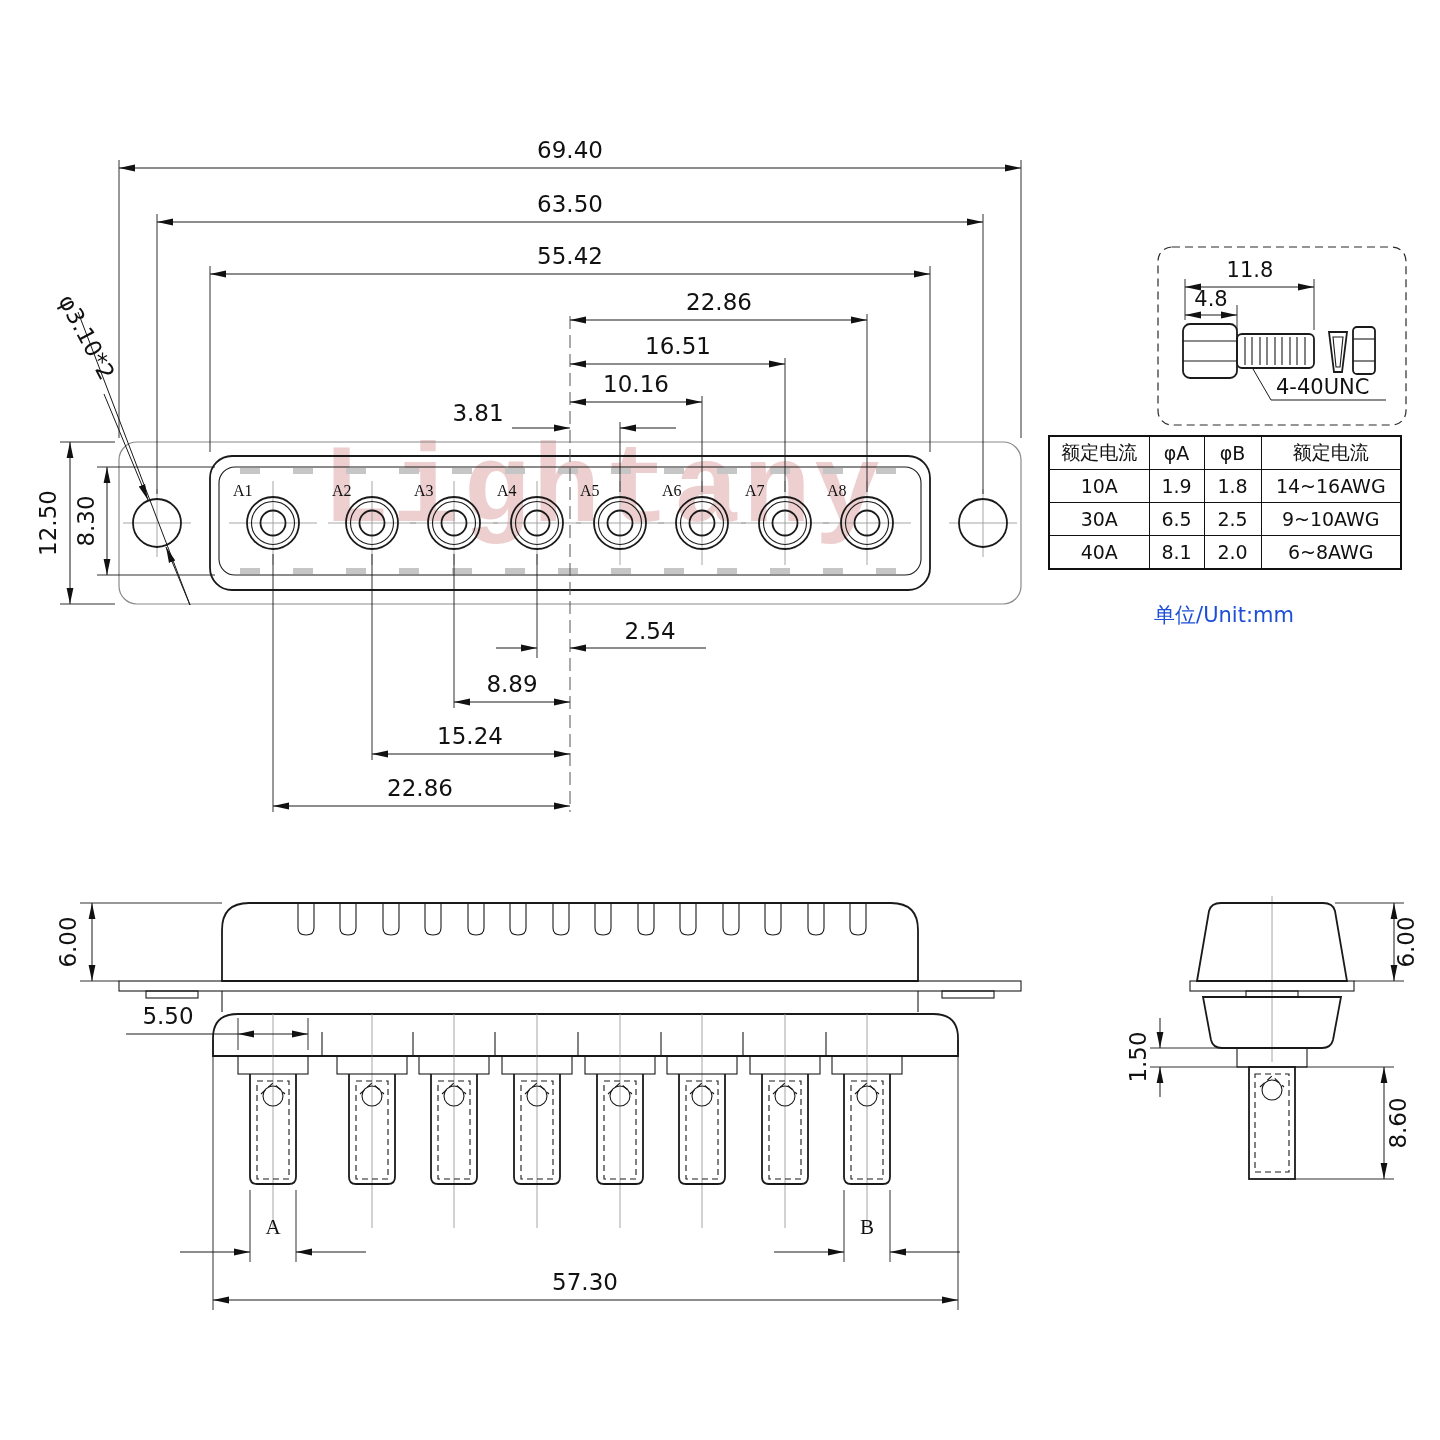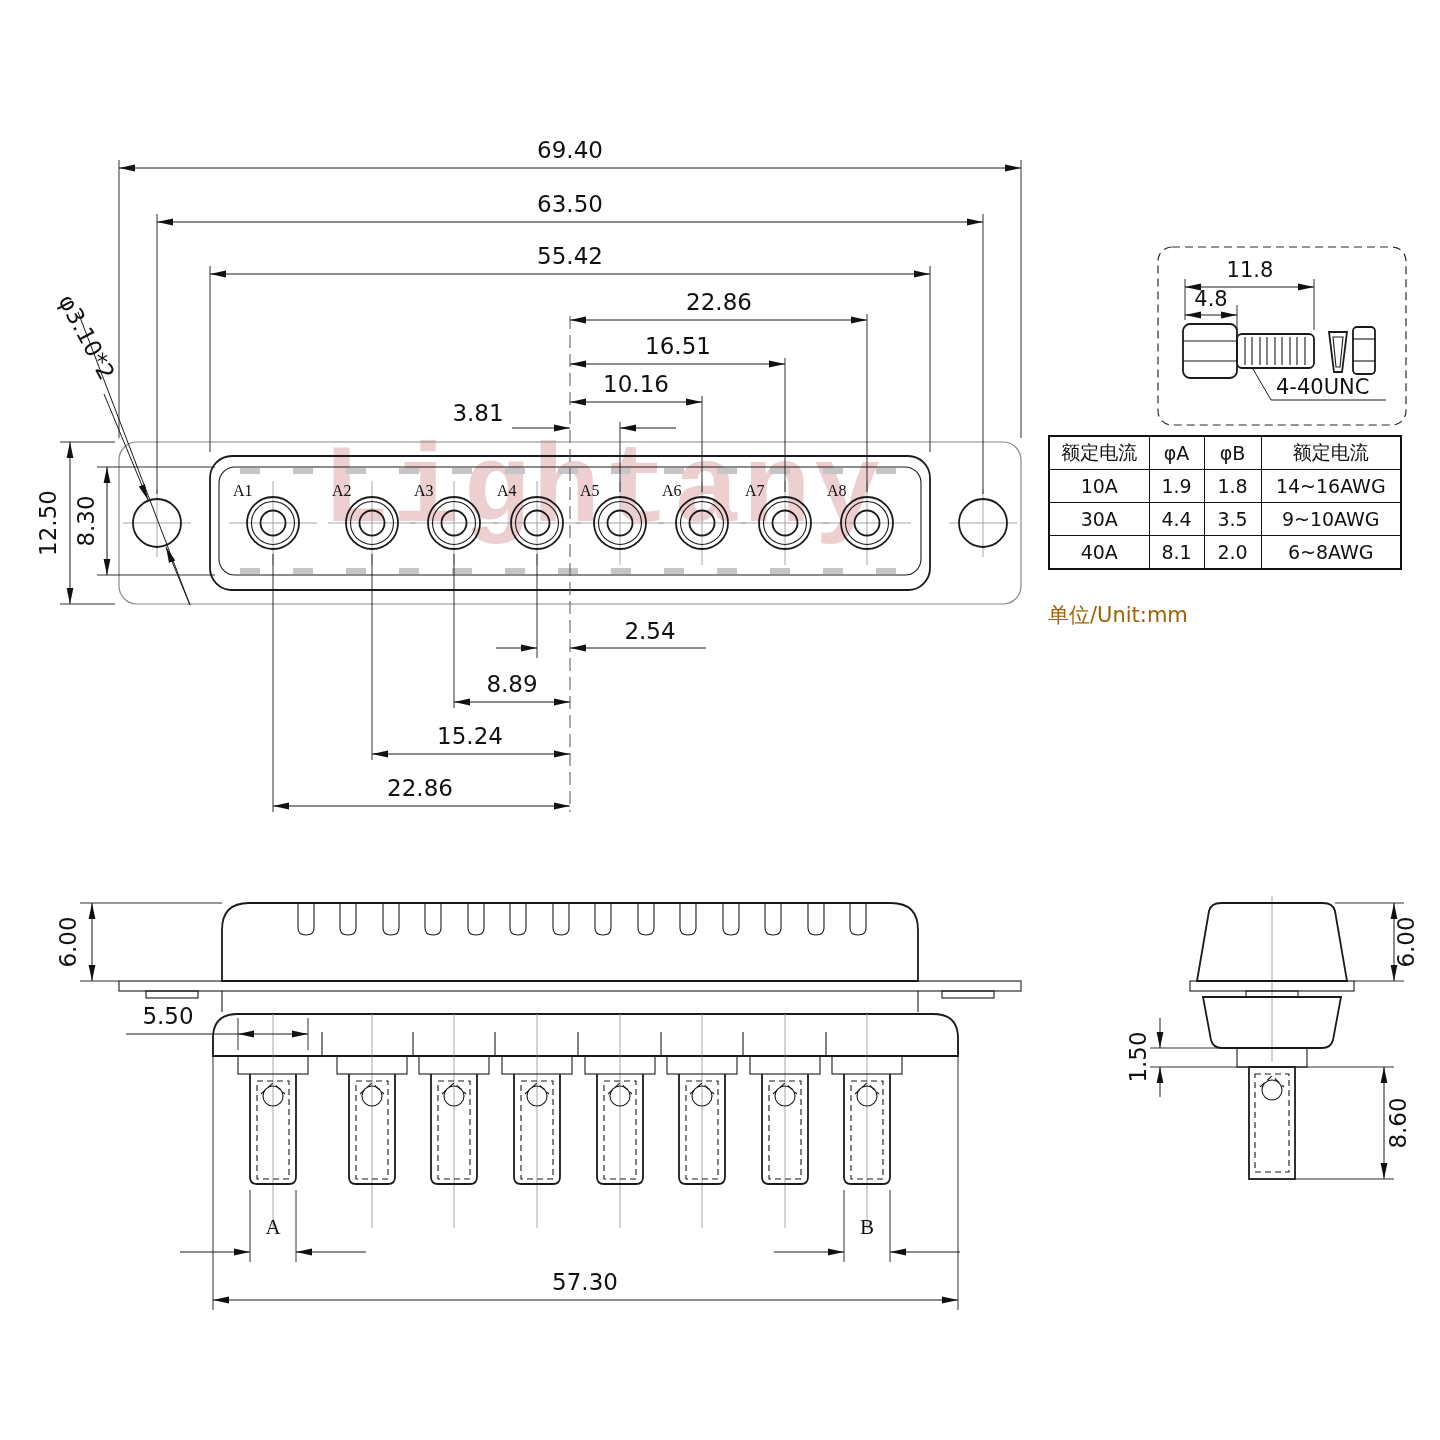--- a/index.html
+++ b/index.html
@@ -27,21 +27,21 @@
   text.ab{font:21px "Liberation Serif",serif;fill:#111;}
   .mid{text-anchor:middle;}
   
   .spec{position:absolute;left:1048px;top:435px;z-index:2;border-collapse:collapse;
         table-layout:fixed;}
   .spec td,.spec th{border:1px solid #111;height:32px;padding:0;text-align:center;
         vertical-align:middle;font-weight:400;font-size:19px;color:#111;
         font-family:"DejaVu Sans","Liberation Sans",sans-serif;}
   .spec{border:2px solid #111;}
   .unitnote{position:absolute;left:1048px;top:601px;width:352px;z-index:2;
-        text-align:left;font-size:21px;color:#a16207;
+        text-align:center;font-size:21px;color:#1d4ed8;
         font-family:"DejaVu Sans","Liberation Sans",sans-serif;}
 </style>
 </head>
 <body>
 
 <div class="stage">
 
   <div class="watermark">Lightany</div>
 
   <svg class="draw" width="1440" height="1440" viewBox="0 0 1440 1440">
@@ -319,22 +319,22 @@
       <th>额定电流</th>
     </tr>
     <tr>
       <td>10A</td>
       <td>1.9</td>
       <td>1.8</td>
       <td>14~16AWG</td>
     </tr>
     <tr>
       <td>30A</td>
-      <td>4.4</td>
-      <td>3.5</td>
+      <td>6.5</td>
+      <td>2.5</td>
       <td>9~10AWG</td>
     </tr>
     <tr>
       <td>40A</td>
       <td>8.1</td>
       <td>2.0</td>
       <td>6~8AWG</td>
     </tr>
   </tbody>
     </table>

